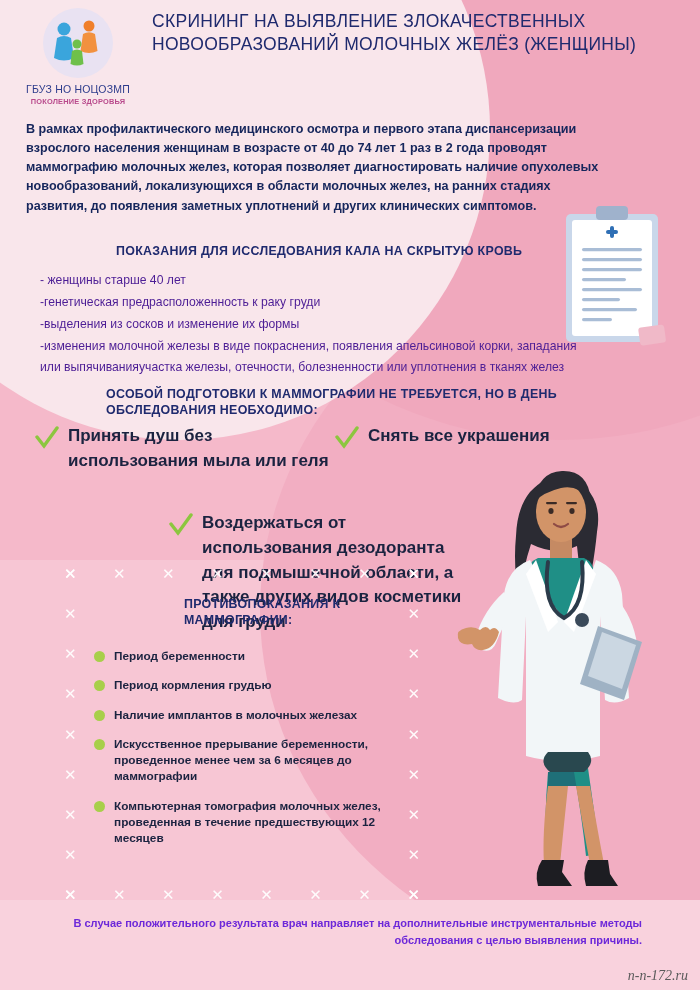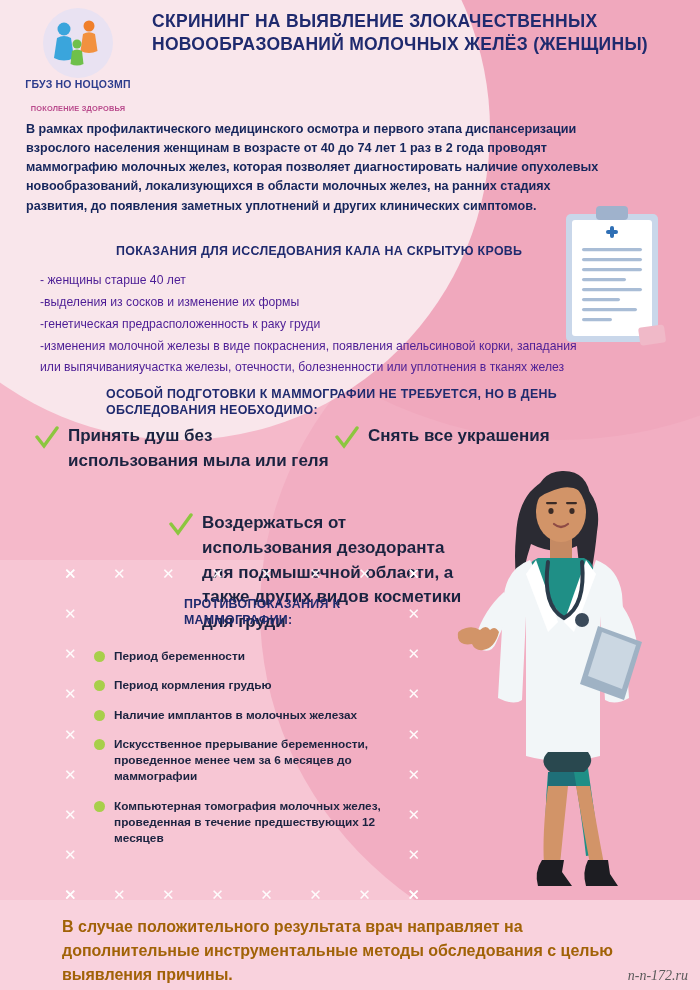--- a/index.html
+++ b/index.html
@@ -63,31 +63,31 @@
     width: 70px; height: 70px; margin: 0 auto;
     border-radius: 50%;
     background: #e9e2f2;
     position: relative;
   }
   .logo-fig {
     position: absolute; left: 50%; top: 50%;
     transform: translate(-50%,-50%);
   }
   .logo-title {
-    font-size: 10.5px; font-weight: bold; color: #2d3c8c;
-    letter-spacing: .2px; 
+    font-size: 10.5px; font-weight: normal; color: #2d3c8c;
+    letter-spacing: .2px; margin-top: 5px;
   }
   .logo-sub {
     font-size: 7.4px; font-weight: bold; color: #b94a8c;
-    letter-spacing: .2px; margin-top: 14px;
+    letter-spacing: .2px; margin-top: 2px;
   }
 
   .main-title {
     position: absolute; left: 152px; top: 10px; width: 520px;
-    font-size: 17.5px; font-weight: bold; color: #1f2a6e;
+    font-size: 17.5px; font-weight: normal; color: #1f2a6e;
     line-height: 1.32; letter-spacing: .3px;
     text-transform: uppercase;
   }
 
   
   .intro {
     position: absolute; left: 14px; top: 120px; width: 580px;
     font-size: 12.6px; font-weight: bold; color: #16265c;
     line-height: 1.52;
     margin-left: 12px;
@@ -159,22 +159,22 @@
     flex: 0 0 auto; width: 11px; height: 11px; border-radius: 50%;
     background: #a8cf4a; margin-right: 9px; position: relative; top: 3px;
   }
   .contra-text {
     font-size: 11.8px; font-weight: bold; color: #1b2340; line-height: 1.38;
   }
 
   
   .footer-note {
     position: absolute; left: 62px; top: 915px; width: 580px;
-    text-align: left;
-    font-size: 16px; font-weight: bold; color: #a16207; line-height: 1.5;
+    text-align: right;
+    font-size: 11px; font-weight: bold; color: #6d28d9; line-height: 1.5;
   }
   .watermark {
     position: absolute; right: 12px; bottom: 6px;
     font-family: "Liberation Serif", serif;
     font-style: italic; font-size: 14px; color: #5a5a5a;
   }
 
   
   .doctor { position: absolute; left: 452px; top: 440px; width: 230px; height: 470px; }
 </style>
@@ -224,22 +224,22 @@
     <rect x="22" y="98" width="38" height="3.2" rx="1.6"></rect>
     <rect x="22" y="108" width="55" height="3.2" rx="1.6"></rect>
     <rect x="22" y="118" width="30" height="3.2" rx="1.6"></rect>
   </g>
   <rect x="78" y="128" width="26" height="18" rx="3" fill="#f0b9c8" transform="rotate(-8 78 128)"></rect>
 </svg>
 
 <div class="sec-head indications-head">ПОКАЗАНИЯ ДЛЯ ИССЛЕДОВАНИЯ КАЛА НА СКРЫТУЮ КРОВЬ</div>
 <div class="indications-list">
   <div>- женщины старше 40 лет</div>
+  <div>-генетическая предрасположенность к раку груди</div>
   <div>-выделения из сосков и изменение их формы</div>
-  <div>-генетическая предрасположенность к раку груди</div>
   <div>-изменения молочной железы в виде покраснения, появления апельсиновой корки, западания или выпячиванияучастка железы, отечности, болезненности или уплотнения в тканях желез</div>
 </div>
 
 <div class="sec-head prep-head">ОСОБОЙ ПОДГОТОВКИ К МАММОГРАФИИ НЕ ТРЕБУЕТСЯ, НО В ДЕНЬ ОБСЛЕДОВАНИЯ НЕОБХОДИМО:</div>
 <div class="prep-items">
   <div class="prep-row">
     <div class="prep-col-1">
       <div class="prep-item">
         <svg class="check" viewBox="0 0 26 26">
           <path d="M3 11 L10 20 L23 2" stroke="#8cc63f" stroke-width="3.4" fill="none" stroke-linecap="round"></path>

